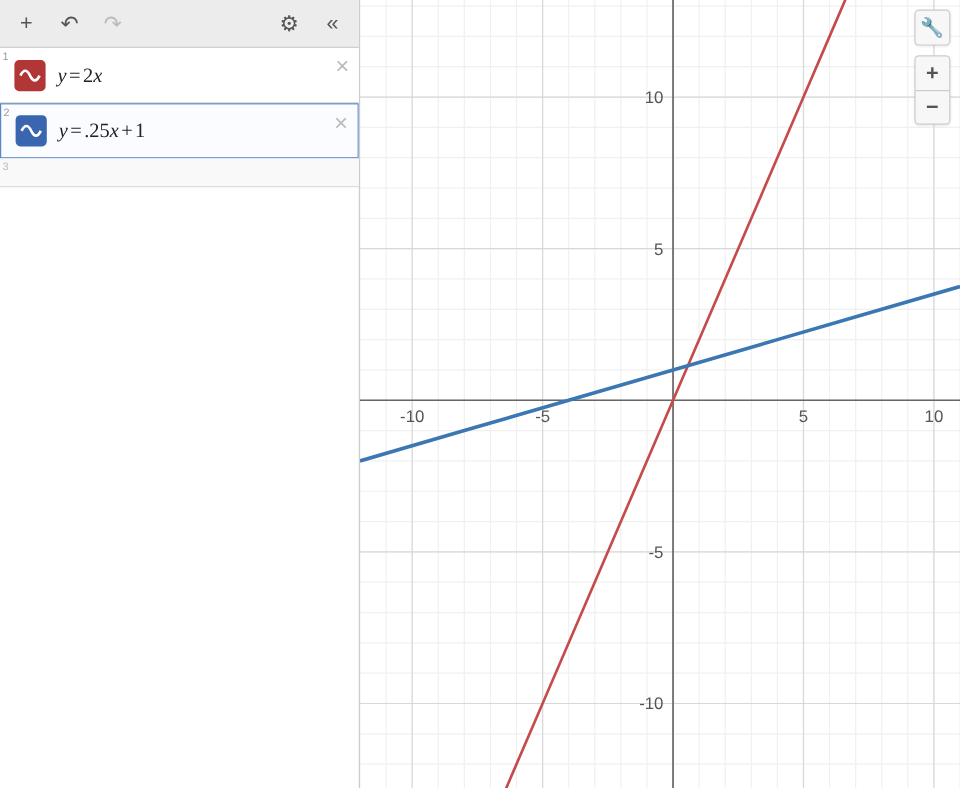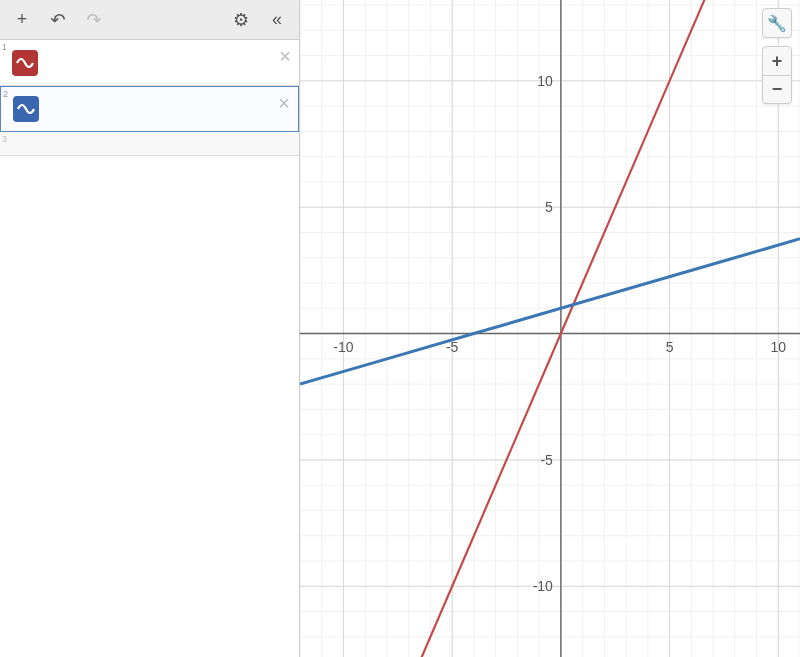--- a/index.html
+++ b/index.html
@@ -147,31 +147,37 @@
 
   <div class="expr-list">
 
     <div class="expr-row">
       <div class="row-index">1</div>
       <div class="color-swatch" style="background:#b23636">
         <svg width="20" height="20" viewBox="0 0 20 20">
           <path class="swatch-wave" d="M2 10 Q6 2 10 10 T18 10"></path>
         </svg>
       </div>
+      <div class="expr-text">
+        <span style="font-style:italic">y</span><span class="op">=</span><span style="font-style:normal">2</span><span style="font-style:italic">x</span>
+      </div>
       <div class="row-delete">
         <span>×</span>
       </div>
     </div>
 
     <div class="expr-row selected">
       <div class="row-index">2</div>
       <div class="color-swatch" style="background:#3a66b0">
         <svg width="20" height="20" viewBox="0 0 20 20">
           <path class="swatch-wave" d="M2 10 Q6 2 10 10 T18 10"></path>
         </svg>
+      </div>
+      <div class="expr-text">
+        <span style="font-style:italic">y</span><span class="op">=</span><span style="font-style:normal">.25</span><span style="font-style:italic">x</span><span class="op">+</span><span style="font-style:normal">1</span>
       </div>
       <div class="row-delete">
         <span>×</span>
       </div>
     </div>
 
     <div class="expr-row empty">
       <div class="row-index">3</div>
     </div>
 

